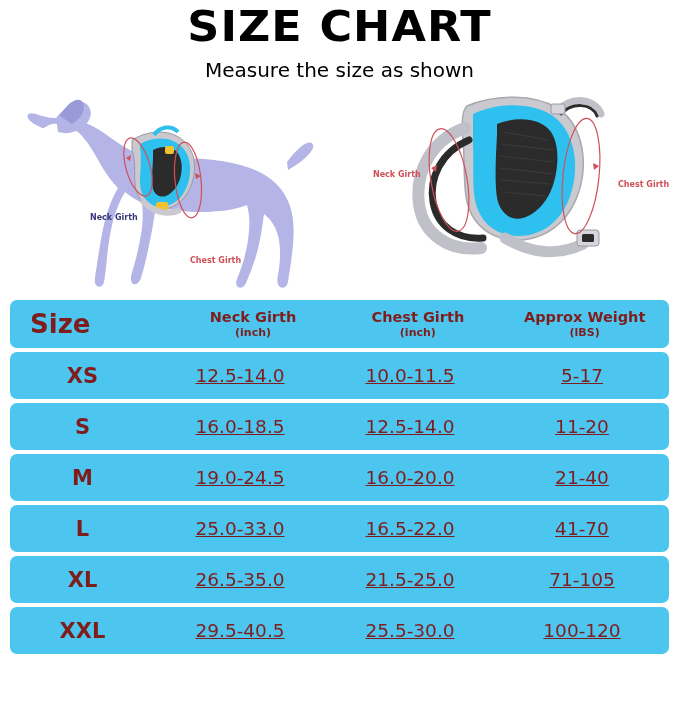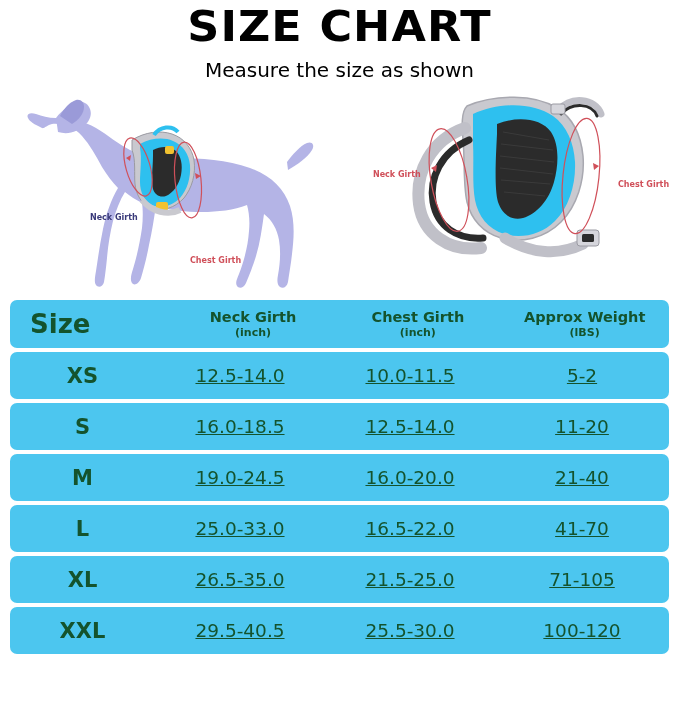--- a/index.html
+++ b/index.html
@@ -75,21 +75,21 @@
     top: 300px;
     width: 659px;
   }
   .row {
     display: flex;
     align-items: center;
     background: #4cc6ef;
     border-radius: 7px;
     height: 47px;
     margin-bottom: 4px;
-    color: #14532d;
+    color: #7f1d1d;
     overflow: hidden;
   }
   .row.header-row {
     height: 48px;
   }
   .cell {
     text-align: center;
   }
   .c0 { width: 145px; text-align: left; padding-left: 20px; }
   .c1 { width: 170px; }
@@ -252,21 +252,21 @@
     <div class="cell c3">
       <div class="hdr-main">Approx Weight</div>
       <div class="hdr-unit">(lBS)</div>
     </div>
   </div>
 
   <div class="row">
     <div class="cell size-val">XS</div>
     <div class="cell c1 data-val">12.5-14.0</div>
     <div class="cell c2 data-val">10.0-11.5</div>
-    <div class="cell c3 data-val">5-2</div>
+    <div class="cell c3 data-val">5-17</div>
   </div>
 
   <div class="row">
     <div class="cell size-val">S</div>
     <div class="cell c1 data-val">16.0-18.5</div>
     <div class="cell c2 data-val">12.5-14.0</div>
     <div class="cell c3 data-val">11-20</div>
   </div>
 
   <div class="row">

